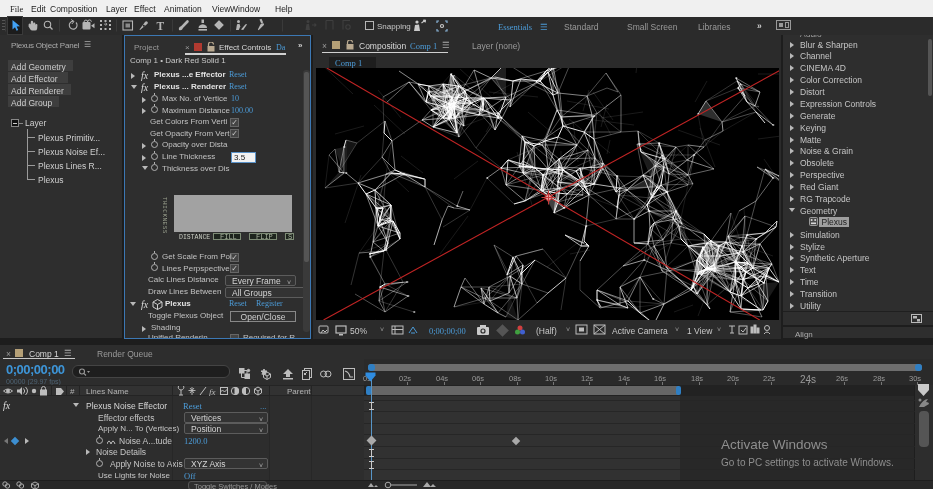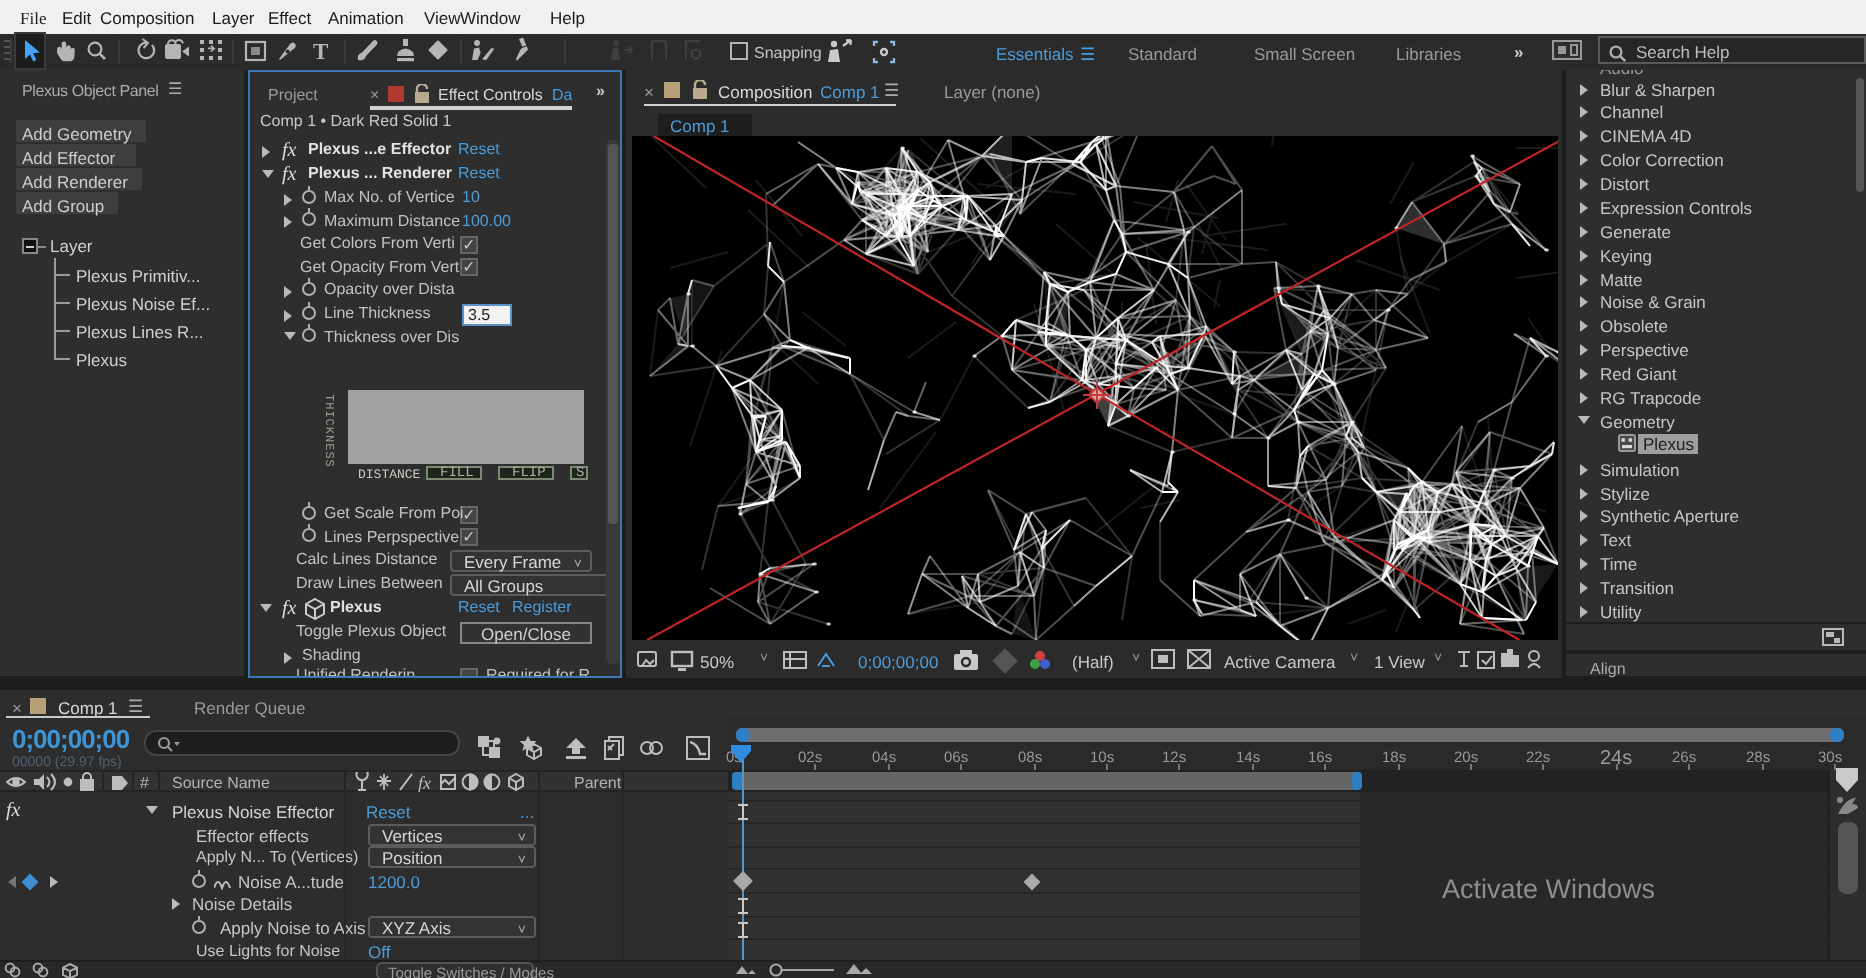--- a/index.html
+++ b/index.html
@@ -1,19 +1,19 @@
 <!DOCTYPE html>
 <html><head><meta charset="utf-8"><style>
 *{margin:0;padding:0;box-sizing:border-box;}
 html,body{width:933px;height:489px;overflow:hidden;background:#1f1f1f;}
 body{font-family:"Liberation Sans",sans-serif;-webkit-font-smoothing:antialiased;}
 .ab{position:absolute;}
 #app{position:relative;width:933px;height:489px;background:#1d1d1d;font-size:9px;color:#c3c3c3;}
 .tx{white-space:nowrap;}
-.blue{color:#4c9cd9;}
+.blue{color:#4c9cd9;font-family:Liberation Serif, serif;}
 .dim{color:#9a9a9a;}
 .chk{width:9px;height:9px;background:#444;border:1px solid #666;color:#c9c9c9;font-size:8px;line-height:7px;text-align:center;}
 .drop{background:#333;border:1px solid #5c5c5c;border-radius:2px;color:#d6d6d6;font-size:8.5px;line-height:10px;padding-left:6px;}
 .drop .ar{position:absolute;right:4px;top:2px;color:#aaa;font-size:7px;}
 .tr-r{width:0;height:0;border-left:4px solid #b9b9b9;border-top:3px solid transparent;border-bottom:3px solid transparent;}
 .tr-d{width:0;height:0;border-top:4px solid #b9b9b9;border-left:3px solid transparent;border-right:3px solid transparent;}
 .tr-l{width:0;height:0;border-right:4px solid #777;border-top:3px solid transparent;border-bottom:3px solid transparent;}
 .sw{width:7px;height:7px;border:1px solid #b0b0b0;border-radius:50%;}
 .sw:before{content:'';position:absolute;left:2px;top:-3px;width:1px;height:2px;background:#b0b0b0;}
 .fx{font-family:"Liberation Serif",serif;font-style:italic;font-size:10px;color:#dcdcdc;}
@@ -119,27 +119,20 @@
 <span class="ab tx blue" style="left:498px;top:4.5px;">Essentials</span>
 <span class="ab tx blue" style="left:540px;top:4.5px;">☰</span>
 <span class="ab tx dim" style="left:564px;top:4.5px;">Standard</span>
 <span class="ab tx dim" style="left:627px;top:4.5px;">Small Screen</span>
 <span class="ab tx dim" style="left:698px;top:4.5px;">Libraries</span>
 <span class="ab tx" style="left:757px;top:3.5px;color:#d0d0d0;font-weight:bold;">»</span>
 <div class="ab" style="left:776px;top:3px;width:15px;height:10px;border:1px solid #999;background:#2e2e2e;">
         <div class="ab" style="left:2px;top:2px;width:4px;height:4px;background:#999;"></div>
         <div class="ab" style="left:8px;top:1px;width:4px;height:6px;border:1px solid #999;"></div>
       </div>
-<div class="ab" style="left:799px;top:1px;width:134px;height:14px;border:1px solid #5a5a5a;background:#262626;">
-<svg class="ab" style="left:4px;top:2.5px;" width="10" height="10" viewBox="0 0 10 10">
-          <circle cx="4" cy="4" r="2.7" fill="none" stroke="#aaa" stroke-width="1.2"></circle>
-          <line x1="6" y1="6" x2="8.6" y2="8.6" stroke="#aaa" stroke-width="1.3"></line>
-        </svg>
-<span class="ab tx" style="left:18px;top:2px;color:#bdbdbd;">Search Help</span>
-</div>
 </div>
 
 <div class="ab" style="left:0;top:35px;width:122px;height:303px;background:#2e2e2e;font-size:8.5px;">
 <span class="ab tx" style="left:11px;top:6px;color:#ababab;font-size:8px;letter-spacing:-0.2px;">Plexus Object Panel</span>
 <span class="ab tx" style="left:84px;top:5px;color:#ababab;font-size:8px;">☰</span>
 <div class="ab" style="left:8px;top:25px;width:65px;height:11px;background:#3e3e3e;"></div>
 <span class="ab tx" style="left:11px;top:26.5px;color:#cdcdcd;">Add Geometry</span>
 <div class="ab" style="left:8px;top:37px;width:60px;height:11px;background:#3e3e3e;"></div>
 <span class="ab tx" style="left:11px;top:38.5px;color:#cdcdcd;">Add Effector</span>
 <div class="ab" style="left:8px;top:49px;width:63px;height:11px;background:#3e3e3e;"></div>
@@ -513,21 +506,21 @@
         <circle cx="31" cy="5" r="2.2" fill="#bdbdbd"></circle>
         <g fill="none" stroke="#bdbdbd">
           <rect x="37.5" y="4" width="6" height="5" fill="#bdbdbd"></rect>
           <path d="M38.5 4 L38.5 2.5 a2 2 0 0 1 4 0 L42.5 4"></path>
         </g>
       </svg>
 <svg class="ab" style="left:55px;top:41.5px;" width="10" height="9" viewBox="0 0 10 9">
         <path d="M1 1 L6 1 L9 4.5 L6 8 L1 8 Z" fill="#bdbdbd"></path>
       </svg>
 <span class="ab tx" style="left:70px;top:41.5px;color:#b3b3b3;font-size:8px;">#</span>
-<span class="ab tx" style="left:86px;top:41.5px;color:#b3b3b3;font-size:8px;">Source Name</span>
+<span class="ab tx" style="left:86px;top:41.5px;color:#b3b3b3;font-size:8px;">Lines Name</span>
 <svg class="ab" style="left:176px;top:41px;" width="92" height="10" viewBox="0 0 92 10">
         <g stroke="#bdbdbd" fill="none">
           <path d="M5 9 L5 4 M3 9 L7 9 M5 4 a2.8 2.8 0 1 1 .1 0" fill="none"></path>
           <path d="M16 1 l0 8 M12.5 4.5 l7 0 M14 2 l4 5 M18 2 l-4 5" stroke-width="0.9"></path>
           <path d="M24 9 L30 1"></path>
           <text x="33" y="8.5" font-size="9" font-style="italic" fill="#bdbdbd" stroke="none" font-family="Liberation Serif">fx</text>
           <rect x="44.5" y="1.5" width="7" height="7"></rect>
           <path d="M44.5 6 l2 -2 l2 2 l3 -3"></path>
           <circle cx="59" cy="5" r="3.7"></circle>
           <path d="M59 1.3 a3.7 3.7 0 0 1 0 7.4 z" fill="#bdbdbd"></path>
@@ -599,20 +592,21 @@
 <div class="ab" style="left:370.5px;top:31px;width:1px;height:104px;background:#5795c7;"></div>
 <svg class="ab" style="left:365px;top:27px;" width="11" height="10" viewBox="0 0 11 10">
         <path d="M0.5 0.5 L10.5 0.5 L10.5 3.5 L5.5 9.5 L0.5 3.5 Z" fill="#2f8ce0"></path>
       </svg>
 <span class="ab ibeam" style="left:368.5px;top:57px;"></span>
 <span class="ab ibeam" style="left:368.5px;top:104px;"></span>
 <span class="ab ibeam" style="left:368.5px;top:116px;"></span>
 <span class="ab kf" style="left:368px;top:92px;width:7px;height:7px;"></span>
 <span class="ab kf" style="left:513px;top:92.5px;"></span>
 <span class="ab tx" style="left:721px;top:92px;color:#8e8e8e;font-size:13.5px;">Activate Windows</span>
+<span class="ab tx" style="left:721px;top:112px;color:#8e8e8e;font-size:10px;">Go to PC settings to activate Windows.</span>
 <div class="ab" style="left:915px;top:40px;width:18px;height:95px;background:#2d2d2d;"></div>
 <svg class="ab" style="left:917px;top:38px;" width="13" height="14" viewBox="0 0 13 14">
         <path d="M1 1 L12 1 L12 7 L6.5 13 L1 7 Z" fill="#c9c9c9"></path>
       </svg>
 <svg class="ab" style="left:917px;top:52px;" width="13" height="12" viewBox="0 0 13 12">
         <path d="M2 10 q4 -8 9 -8 l-2 3 q3 0 3 2 l-5 3 z" fill="#888"></path>
         <circle cx="3" cy="3" r="1.5" fill="#888"></circle>
       </svg>
 <div class="ab" style="left:919px;top:66px;width:10px;height:36px;background:#555;border-radius:4px;"></div>
 <i class="ab fx" style="left:3px;top:55px;">fx</i>

